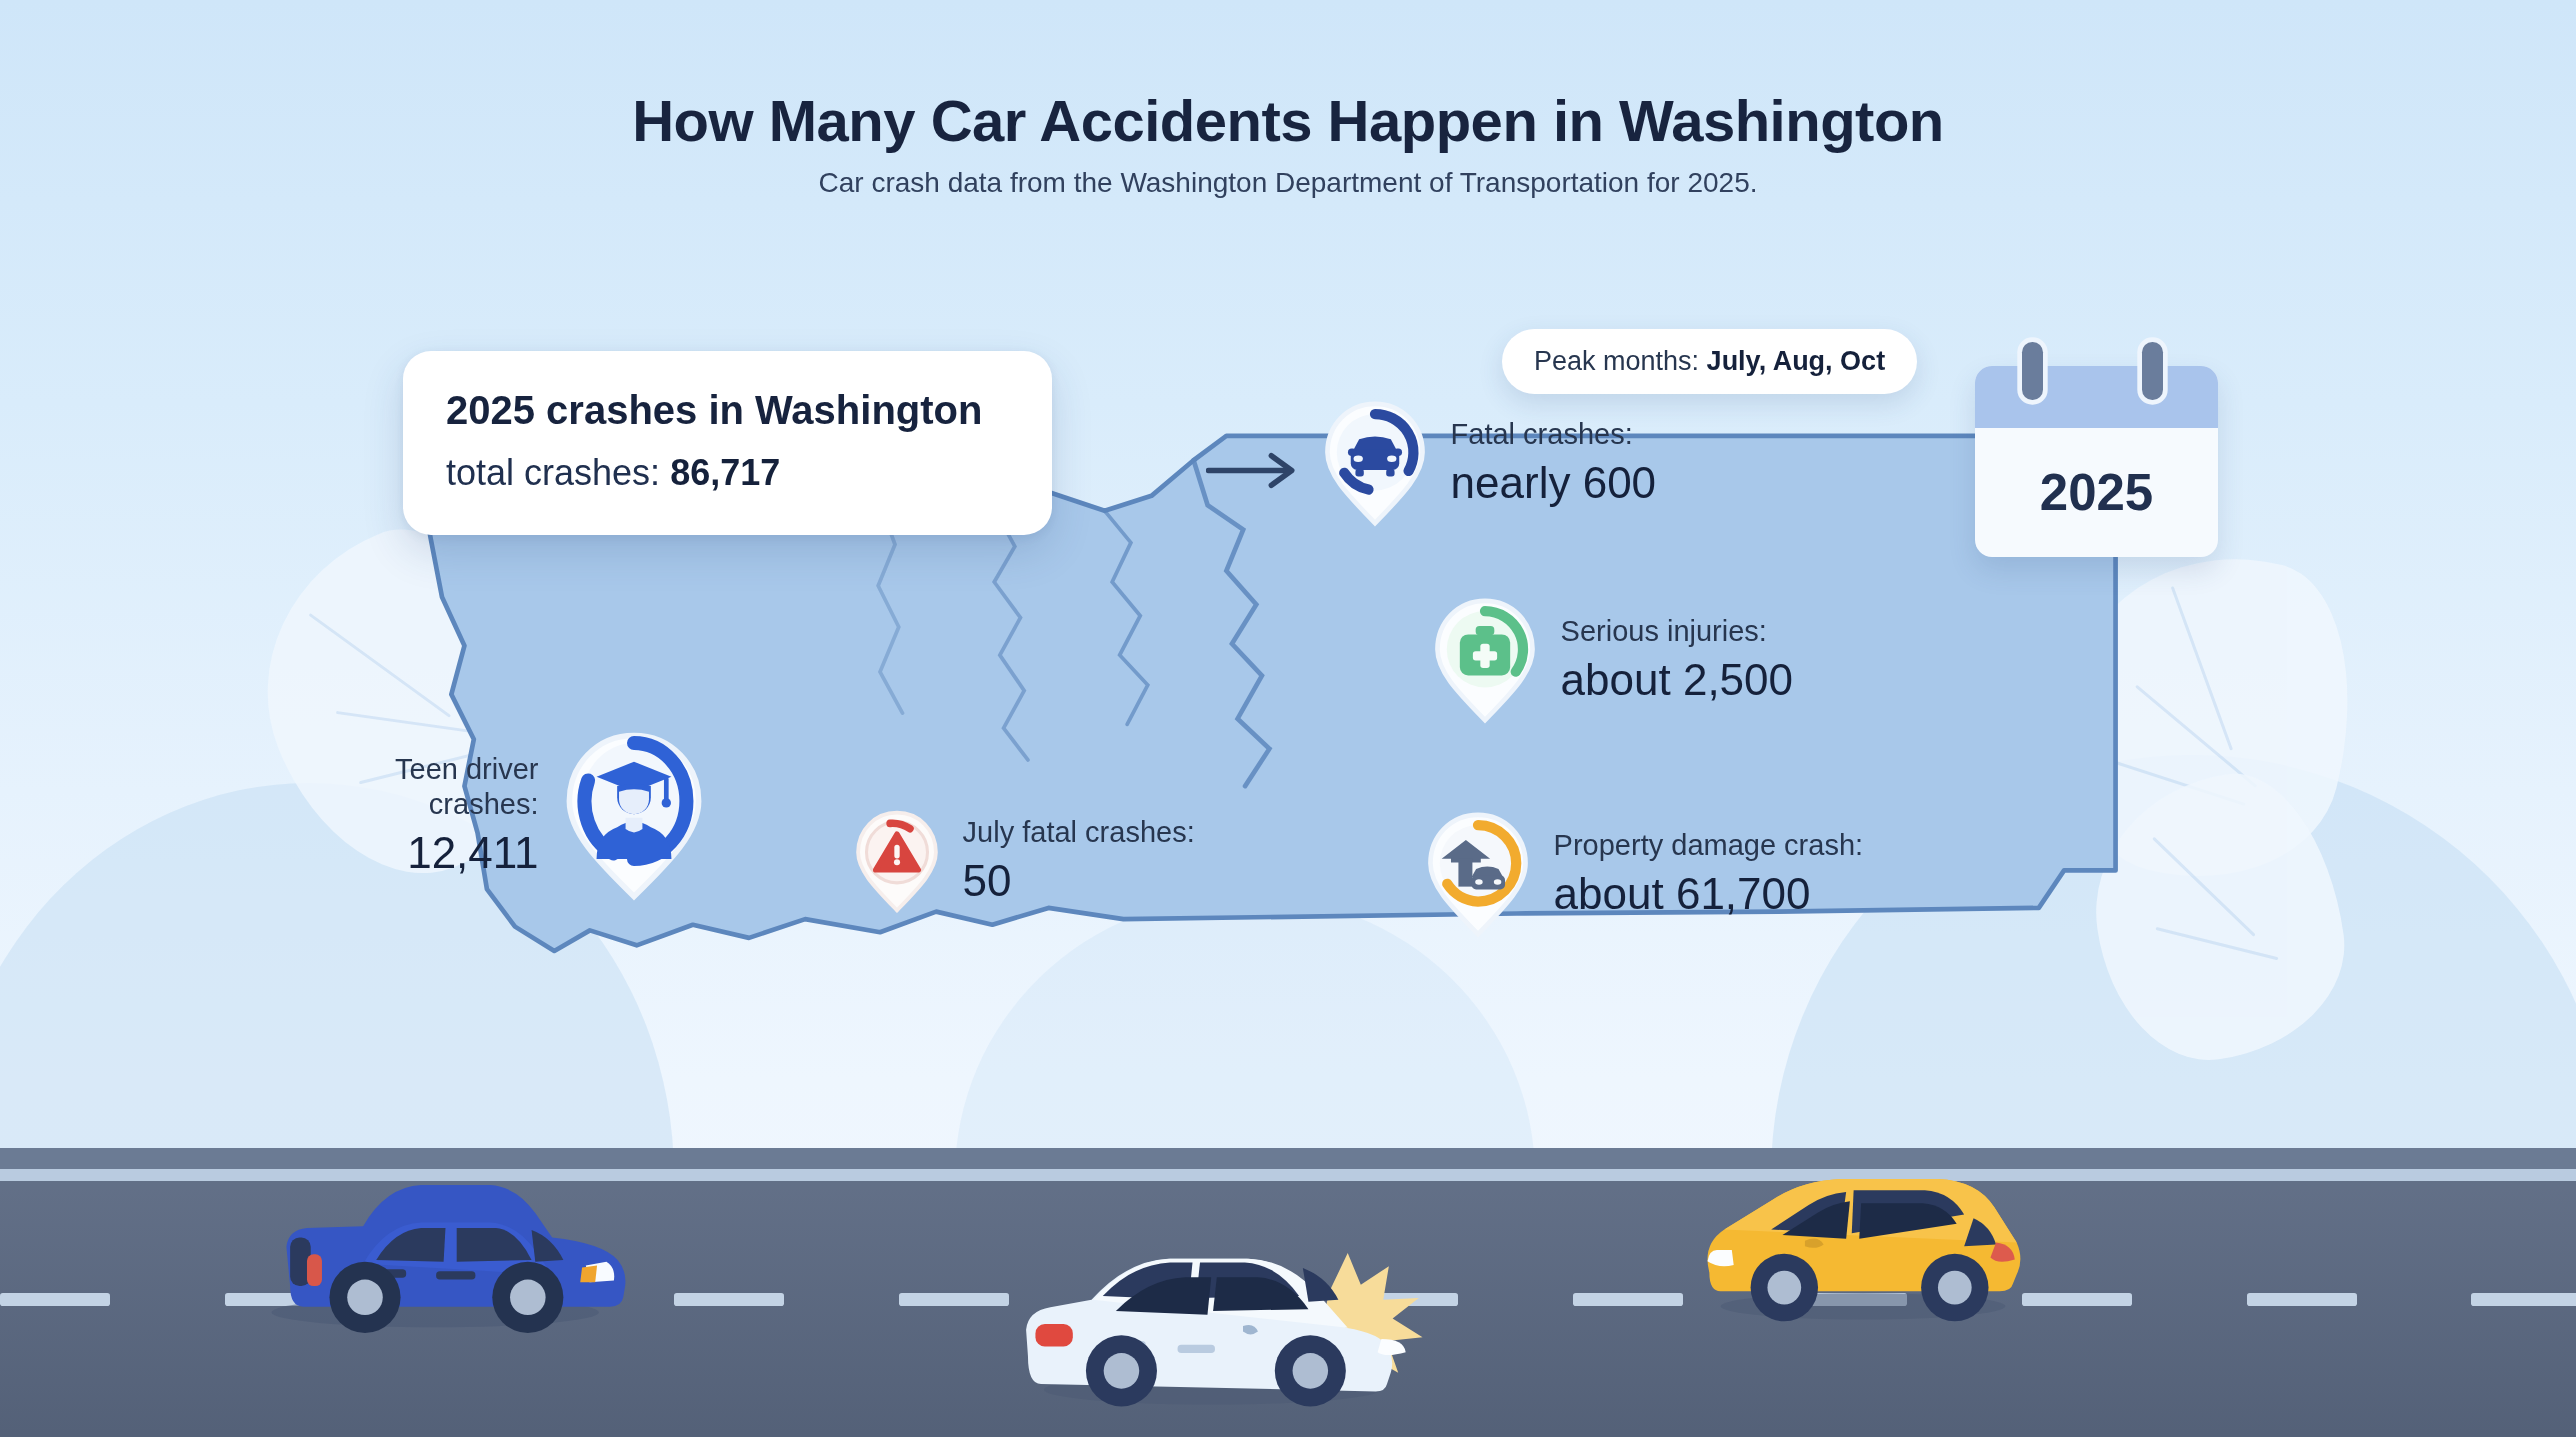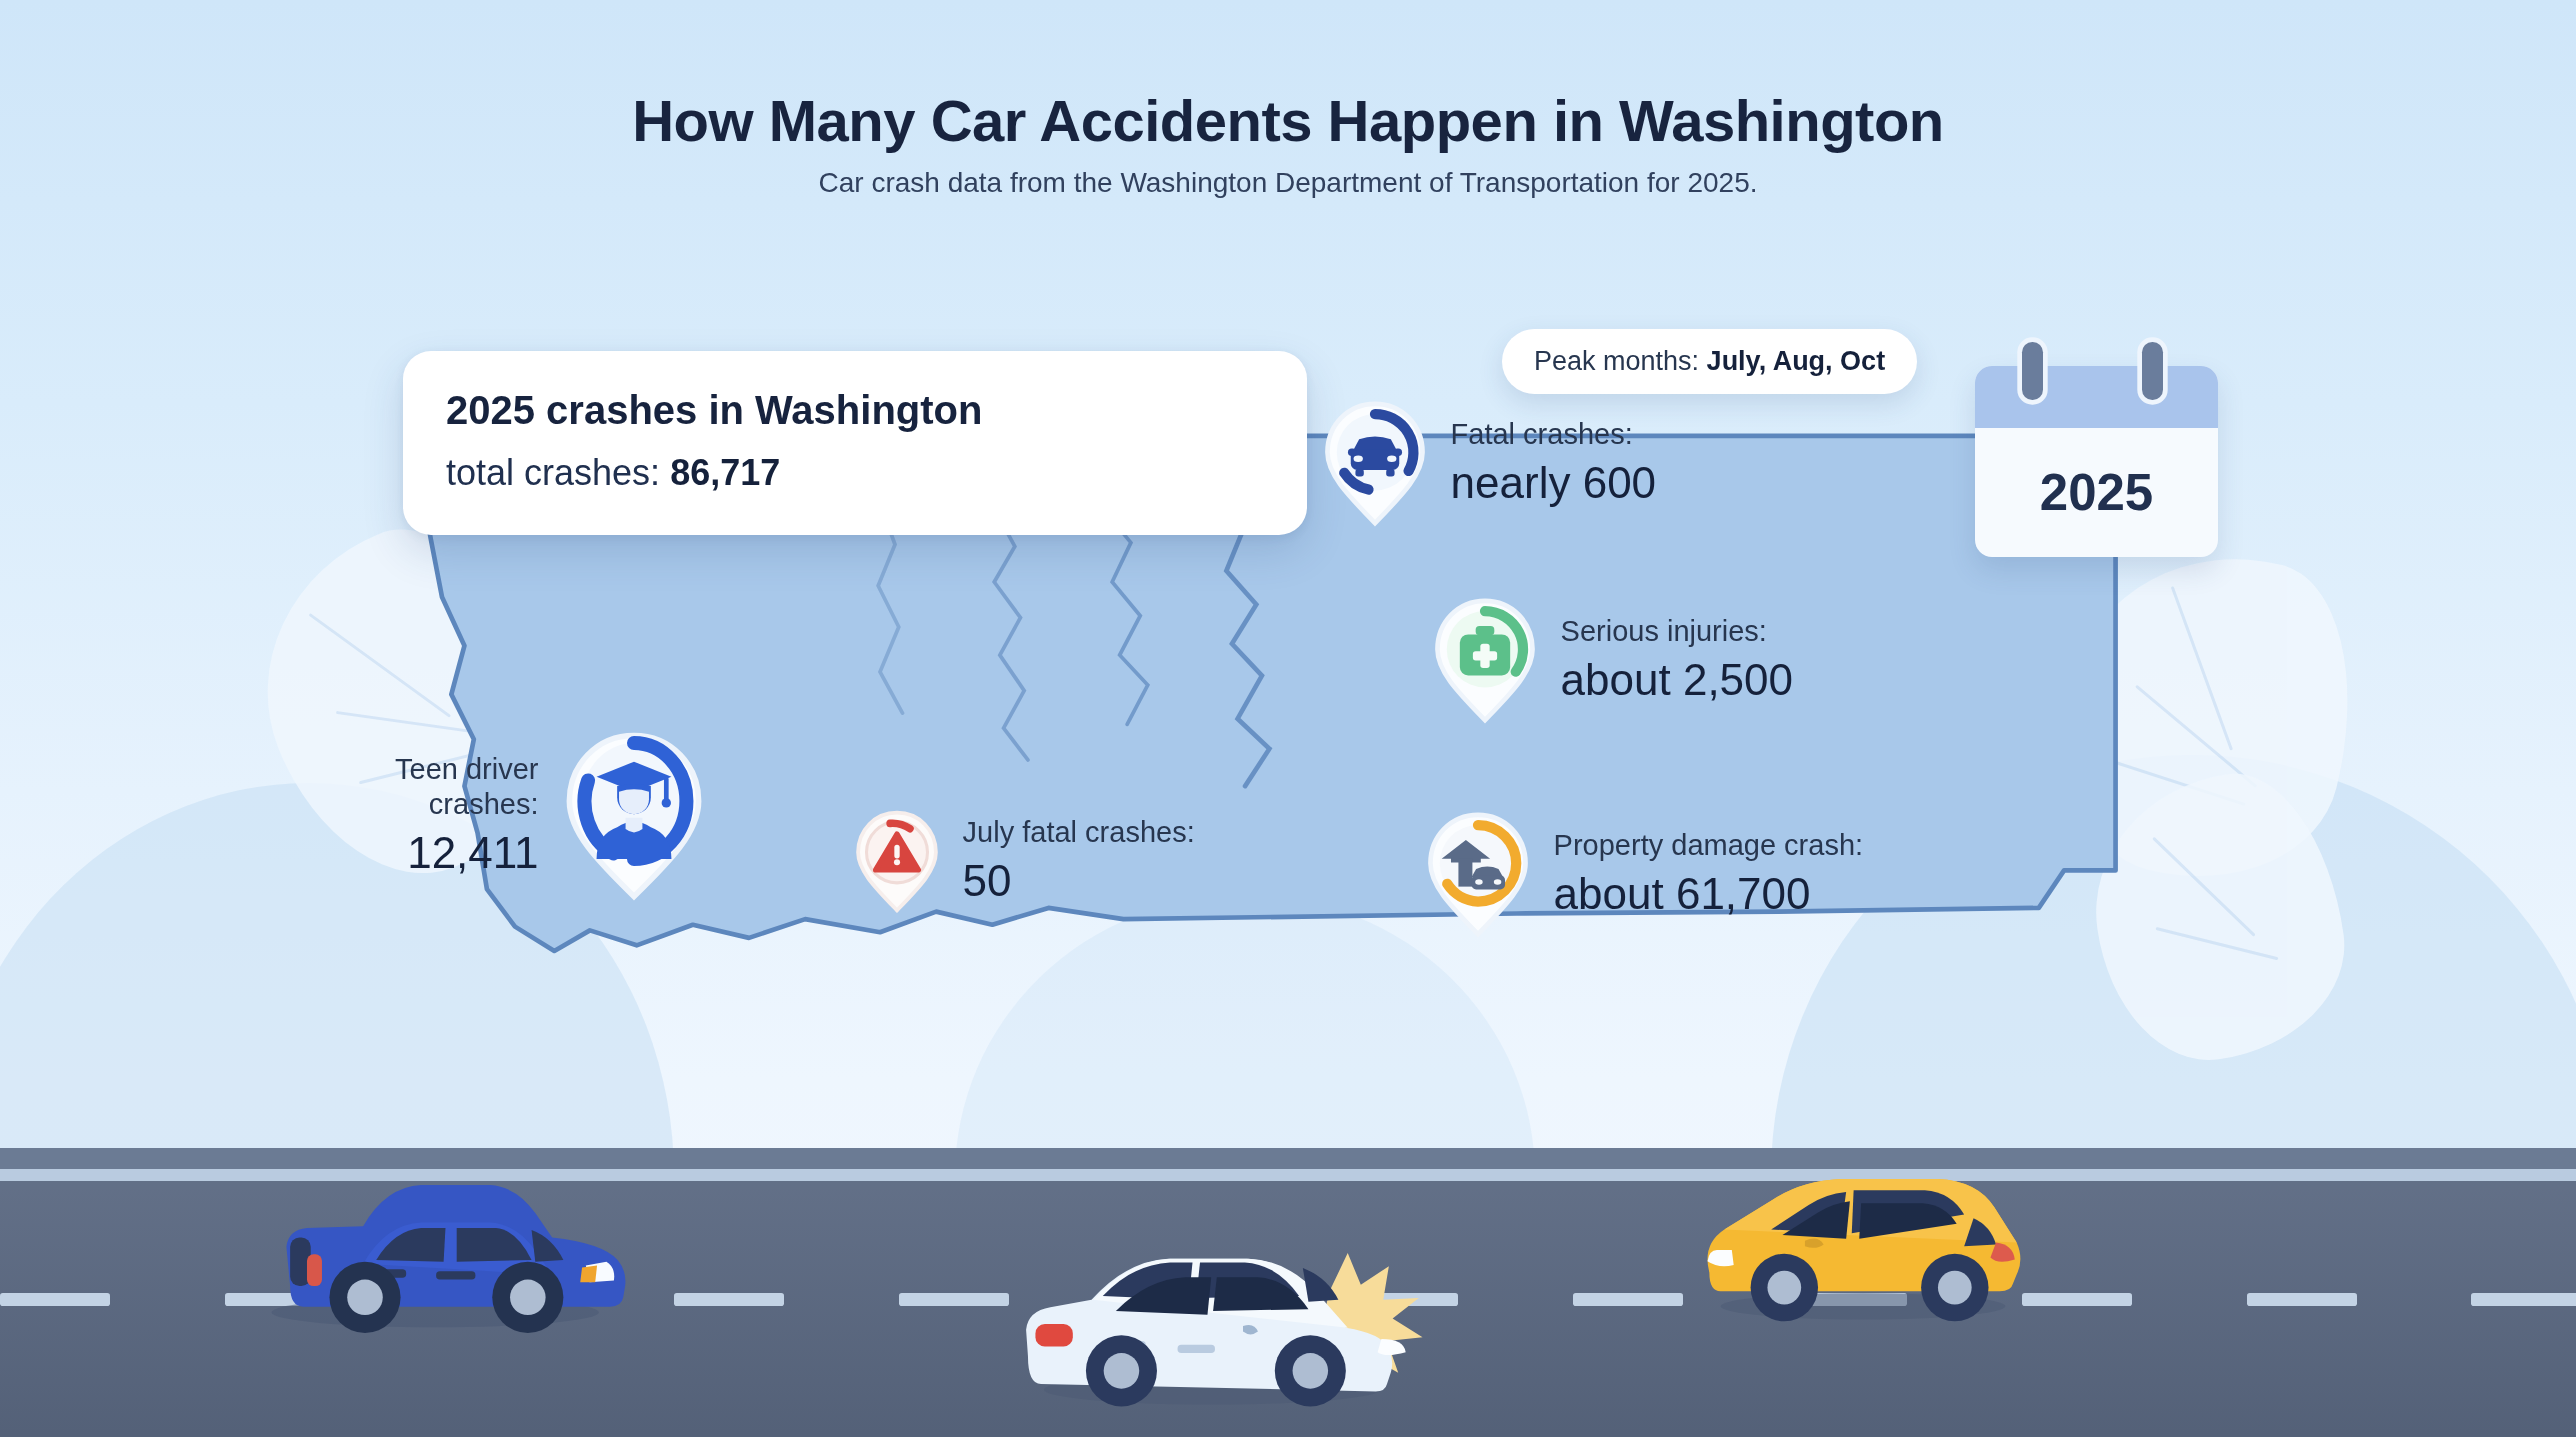--- a/index.html
+++ b/index.html
@@ -51,21 +51,21 @@
     margin-top:16px; font-size:28px; color:#31415e; font-weight:400;
   }
 
   
   .map-wrap { position:absolute; left:281px; top:346px; width:1872px; height:693px; }
   .map-svg { width:100%; height:100%; display:block; }
 
   
   .stat-card {
     position:absolute; left:403px; top:351px;
-    width:904px; padding:37px 65px 41px 43px;
+    width:649px; padding:37px 65px 41px 43px;
     background:#ffffff; border-radius:28px;
     box-shadow:0 17px 41px rgba(40,70,120,.16), 0 2.8px 9.4px rgba(40,70,120,.08);
   }
   .stat-card .line1 { font-size:40px; font-weight:700; color:#17233e; white-space:nowrap; }
   .stat-card .line2 { margin-top:19px; font-size:36px; color:#20304f; white-space:nowrap; }
   .stat-card .line2 b { font-weight:700; color:#15213b; }
 
   
   .arrow { position:absolute; left:1206px; top:452px; width:103px; height:37px; }
 

